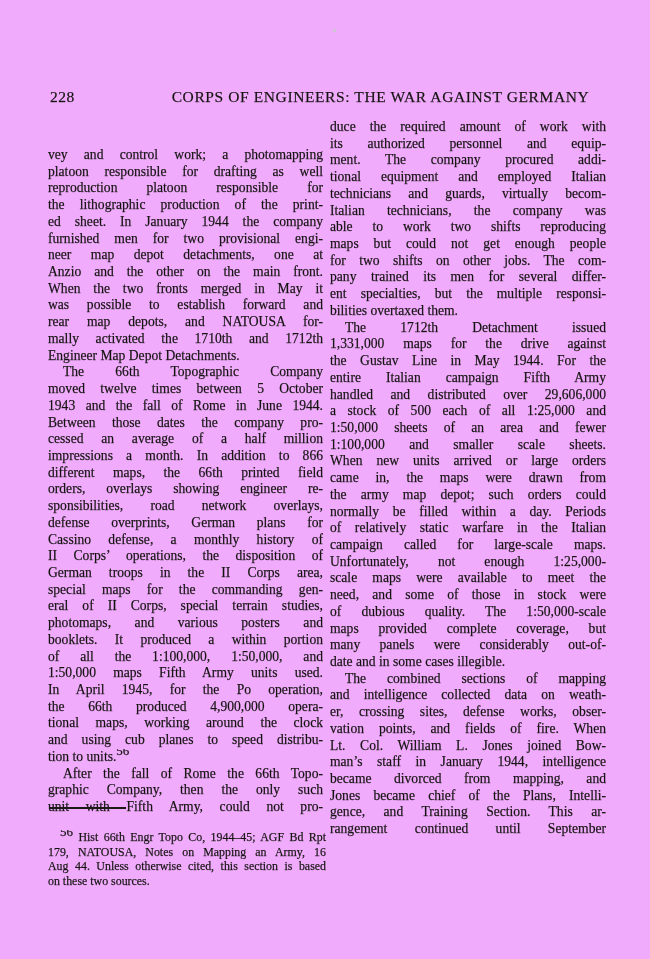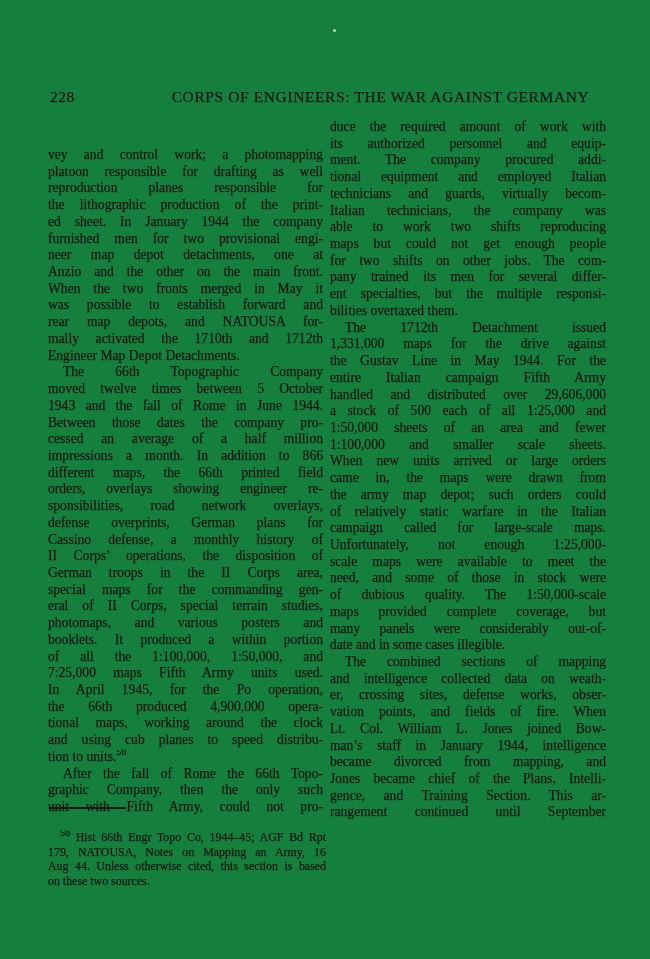--- a/index.html
+++ b/index.html
@@ -1,52 +1,52 @@
 <!DOCTYPE html>
 <html><head>
 <meta charset="utf-8">
 <style>
   html,body { margin:0; padding:0; background:#e9e9e9; }
   .page {
     position:relative; width:650px; height:959px; margin:0 auto;
-    background:#15803d; color:#161412; overflow:hidden;
+    background:#f0abfc; color:#161412; overflow:hidden;
     font-family:"Liberation Serif","DejaVu Serif",serif;
     -webkit-text-stroke:0.25px rgba(20,18,15,0.75);
   }
   .header { position:absolute; top:88px; left:48px; right:45px; height:22px; font-size:15.5px; }
   .page-number { position:absolute; left:2px; top:0; letter-spacing:0.5px; }
   .running-title { position:absolute; left:108px; right:0; top:0; text-align:center; letter-spacing:0.6px; white-space:nowrap; }
   .col { position:absolute; top:119px; font-size:13.6px; line-height:16.72px; }
   .col-left  { left:48px;  width:275px;margin-top:28px; }
   .col-right { left:330px; width:276px; }
   .tline { text-align:justify; text-align-last:justify; height:16.72px; overflow:hidden; }
   .tline.lastline { text-align-last:left; }
   .tline.indent { text-indent:15px; }
-  sup.fnref { font-size:10px; line-height:0; vertical-align:super; letter-spacing:0; }
+  sup.fnref { font-size:13px; line-height:0; vertical-align:super; letter-spacing:0; }
   .footnote-rule { position:absolute; left:49px; top:807px; width:77px; height:2px; background:#1c1a17; }
   .footnote { position:absolute; left:48px; top:813px; width:278px; font-size:11.9px; line-height:14.6px; }
   .footnote .tline { height:14.6px; }
   .footnote .tline.indent { text-indent:12px;margin-top:17px; }
   .scan-speck { position:absolute; left:333px; top:29px; width:3px; height:3px; border-radius:50%; background:#c9c9c6; }
 </style>
 </head>
 <body>
 
 <div class="page">
   <div class="scan-speck"></div>
 
   <div class="header">
     <span class="page-number">228</span>
     <span class="running-title">CORPS OF ENGINEERS: THE WAR AGAINST GERMANY</span>
   </div>
 
   <div class="col col-left" id="col-left">
       <div class="tline">vey and control work; a photomapping</div>
       <div class="tline">platoon responsible for drafting as well</div>
-      <div class="tline">reproduction planes responsible for</div>
+      <div class="tline">reproduction platoon responsible for</div>
       <div class="tline">the lithographic production of the print-</div>
       <div class="tline">ed sheet. In January 1944 the company</div>
       <div class="tline">furnished men for two provisional engi-</div>
       <div class="tline">neer map depot detachments, one at</div>
       <div class="tline">Anzio and the other on the main front.</div>
       <div class="tline">When the two fronts merged in May it</div>
       <div class="tline">was possible to establish forward and</div>
       <div class="tline">rear map depots, and NATOUSA for-</div>
       <div class="tline">mally activated the 1710th and 1712th</div>
       <div class="tline lastline">Engineer Map Depot Detachments.</div>
@@ -61,21 +61,21 @@
       <div class="tline">sponsibilities, road network overlays,</div>
       <div class="tline">defense overprints, German plans for</div>
       <div class="tline">Cassino defense, a monthly history of</div>
       <div class="tline">II Corps’ operations, the disposition of</div>
       <div class="tline">German troops in the II Corps area,</div>
       <div class="tline">special maps for the commanding gen-</div>
       <div class="tline">eral of II Corps, special terrain studies,</div>
       <div class="tline">photomaps, and various posters and</div>
       <div class="tline">booklets. It produced a within portion</div>
       <div class="tline">of all the 1:100,000, 1:50,000, and</div>
-      <div class="tline">7:25,000 maps Fifth Army units used.</div>
+      <div class="tline">1:50,000 maps Fifth Army units used.</div>
       <div class="tline">In April 1945, for the Po operation,</div>
       <div class="tline">the 66th produced 4,900,000 opera-</div>
       <div class="tline">tional maps, working around the clock</div>
       <div class="tline">and using cub planes to speed distribu-</div>
       <div class="tline lastline">tion to units.<sup class="fnref">56</sup></div>
       <div class="tline indent">After the fall of Rome the 66th Topo-</div>
       <div class="tline">graphic Company, then the only such</div>
       <div class="tline">unit with Fifth Army, could not pro-</div>
     </div>
   <div class="col col-right" id="col-right">
@@ -95,20 +95,21 @@
       <div class="tline">1,331,000 maps for the drive against</div>
       <div class="tline">the Gustav Line in May 1944. For the</div>
       <div class="tline">entire Italian campaign Fifth Army</div>
       <div class="tline">handled and distributed over 29,606,000</div>
       <div class="tline">a stock of 500 each of all 1:25,000 and</div>
       <div class="tline">1:50,000 sheets of an area and fewer</div>
       <div class="tline">1:100,000 and smaller scale sheets.</div>
       <div class="tline">When new units arrived or large orders</div>
       <div class="tline">came in, the maps were drawn from</div>
       <div class="tline">the army map depot; such orders could</div>
+      <div class="tline">normally be filled within a day. Periods</div>
       <div class="tline">of relatively static warfare in the Italian</div>
       <div class="tline">campaign called for large-scale maps.</div>
       <div class="tline">Unfortunately, not enough 1:25,000-</div>
       <div class="tline">scale maps were available to meet the</div>
       <div class="tline">need, and some of those in stock were</div>
       <div class="tline">of dubious quality. The 1:50,000-scale</div>
       <div class="tline">maps provided complete coverage, but</div>
       <div class="tline">many panels were considerably out-of-</div>
       <div class="tline lastline">date and in some cases illegible.</div>
       <div class="tline indent">The combined sections of mapping</div>

